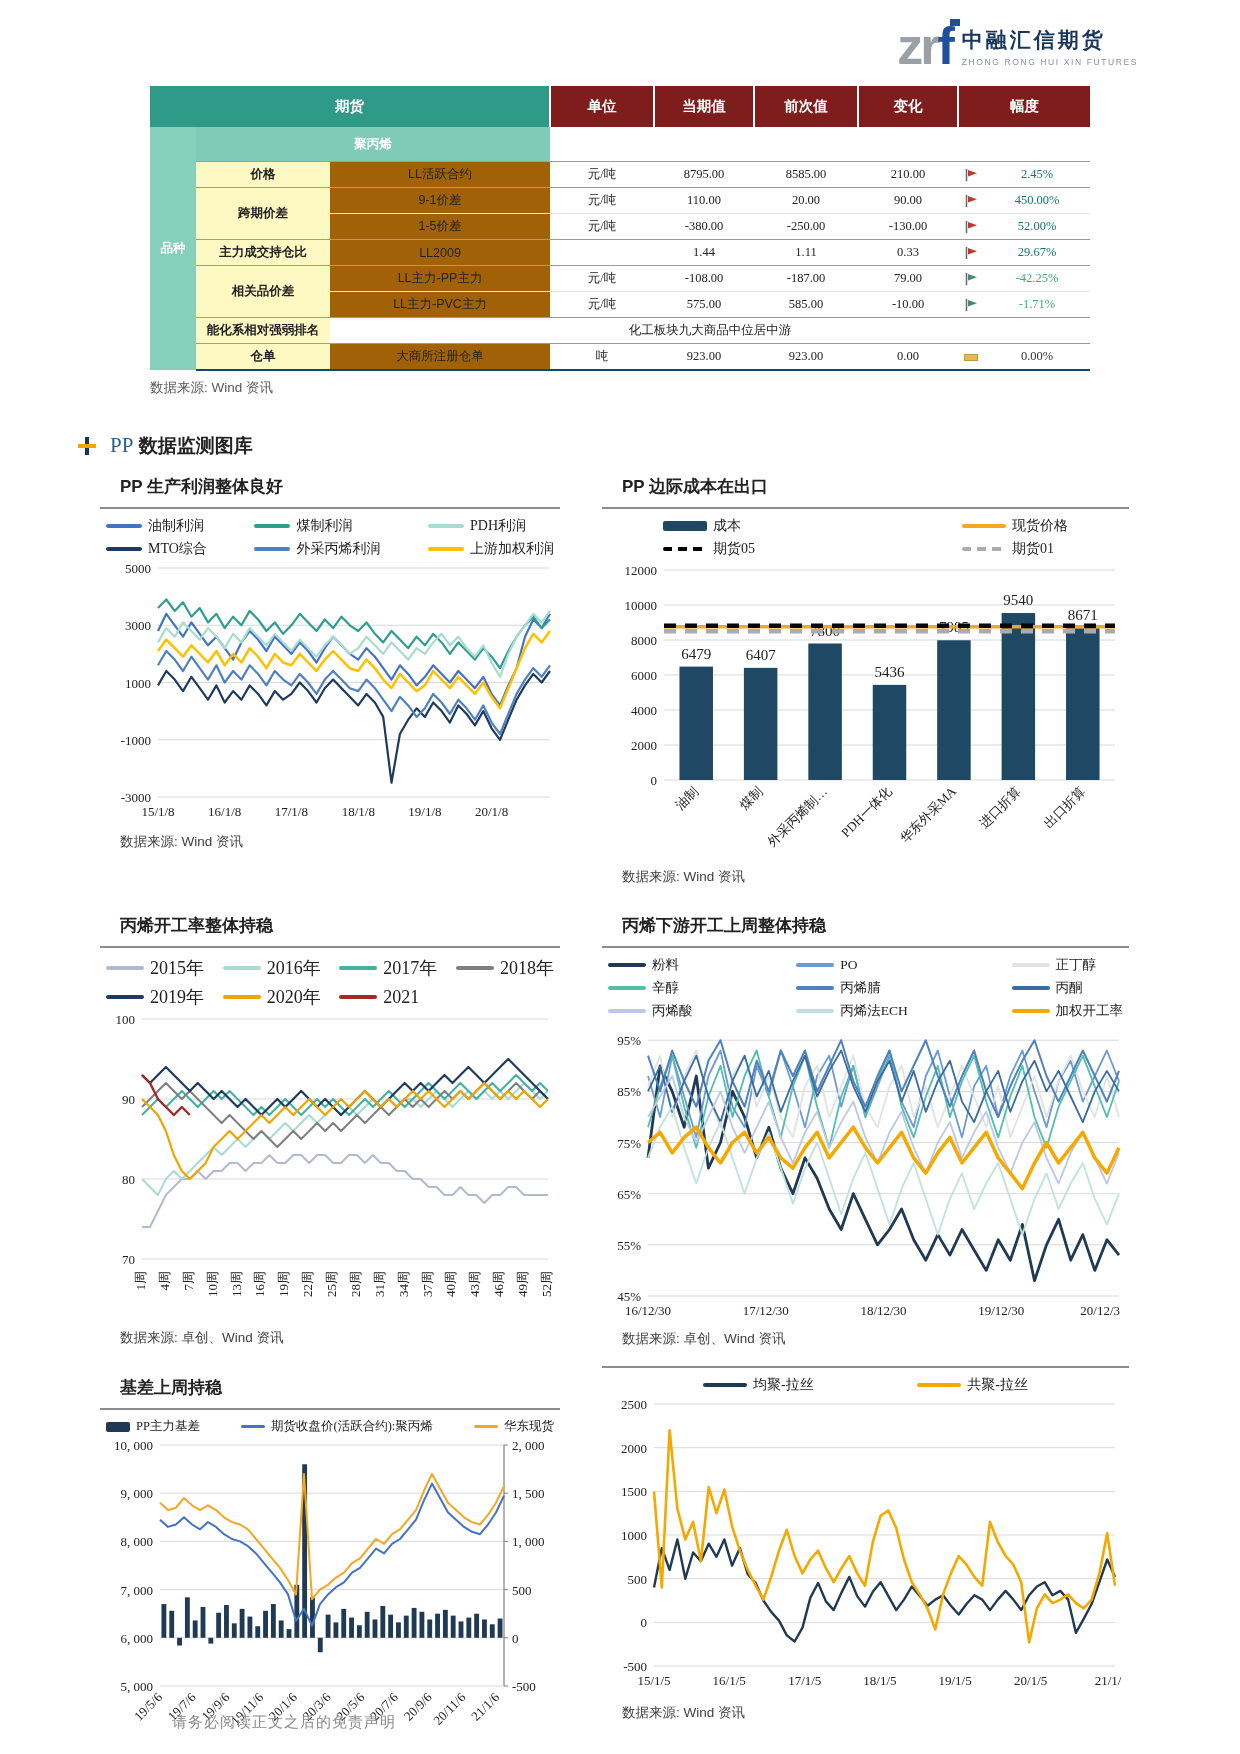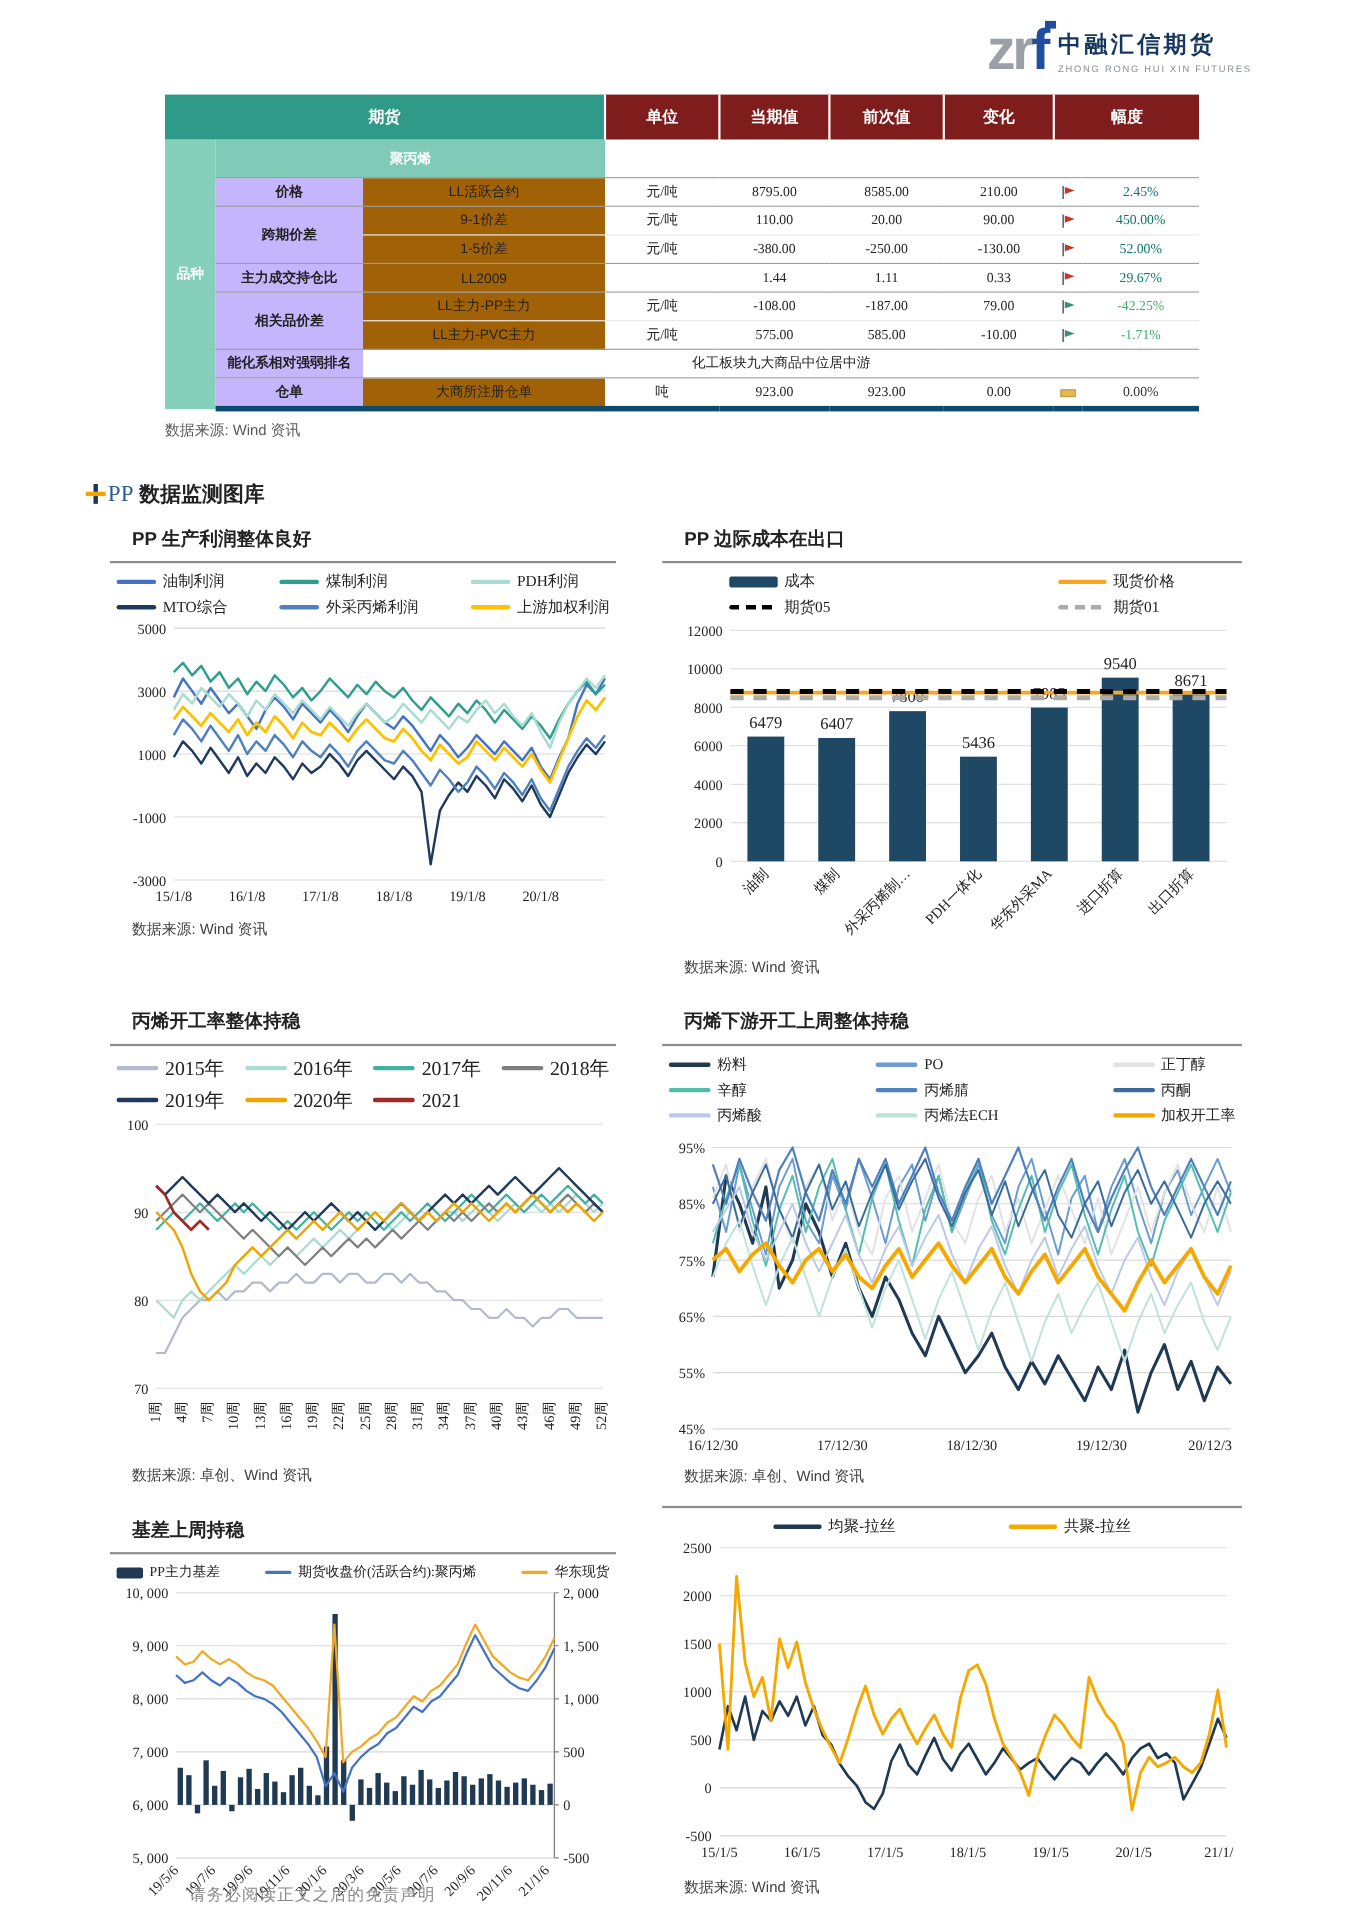--- a/index.html
+++ b/index.html
@@ -16,38 +16,38 @@
   .logo-txt .en{font-size:8.5px;color:#8a8f94;letter-spacing:1.6px;margin-top:3px;}
   
   .tblwrap{width:940px;margin:0 auto;}
   table.ft{border-collapse:collapse;width:940px;table-layout:fixed;}
   table.ft th{background:#7f1d1d;color:#fff;font-weight:bold;font-size:14.5px;padding:11px 4px;border-left:2px solid #fff;}
   table.ft th.teal{background:#2e9a87;border-left:none;}
   table.ft td{font-size:12.5px;padding:4px 6px;text-align:center;}
   td.side{background:#85cfbb;color:#fff;font-weight:bold;font-size:14px;}
   td.group{background:#7fcbb8;color:#fff;font-weight:bold;font-size:13.5px;height:26px;}
   td.gap{background:#fff;}
-  td.cat{background:#c4b5fd;font-weight:bold;text-align:left;padding-left:10px;border-top:1px solid #e3e3e3;}
+  td.cat{background:#fef9c3;font-weight:bold;text-align:left;padding-left:10px;border-top:1px solid #e3e3e3;}
   td.item{background:#a16207;text-align:left;padding-left:12px;}
   td.u,td.num,td.pct{font-family:"Liberation Serif","DejaVu Serif",serif;font-size:13px;}
   tr.dr>td{border-top:1px solid #e6e6e6;}
   tr.gt>td{border-top:1px solid #9c9c9c;}
-  tr.last>td{border-bottom:5px solid #0c4a6e;margin-left:32px;}
+  tr.last>td{border-bottom:2px solid #0c4a6e;margin-left:32px;}
   td.cflag svg{vertical-align:middle;}
   td.cflag[data-flag="up"]{color:#c0392b;}
   td.cflag[data-flag="down"]{color:#3e8e75;}
   td.cflag .dash{display:none;width:12px;height:5px;background:#e8b94f;border:1px solid #c09a3e;}
   td.cflag[data-flag="flat"] .dash{display:inline-block;}
   td.pct[data-flag="up"]{color:#0f766e;}
   td.pct[data-flag="down"]{color:#3fae6e;}
   td.pct[data-flag="flat"]{color:#333;}
   td.spantext{font-family:"Liberation Serif","DejaVu Serif",serif;font-size:13px;}
   .tsource{width:940px;margin:8px auto 0 auto;font-size:13.5px;color:#595959;}
   
-  .section{margin:36px 0 4px 78px;display:flex;align-items:center;gap:2px;text-align:center;}
+  .section{margin:36px 0 4px 78px;display:flex;align-items:center;gap:14px;text-align:center;}
   .sec-ic{position:relative;width:18px;height:18px;}
   .sec-ic .v{position:absolute;left:7px;top:0;width:4px;height:18px;background:#17365d;}
   .sec-ic .h{position:absolute;left:0;top:7px;width:18px;height:4px;background:#f0a500;}
   .sec-title{font-size:19px;font-weight:bold;}
   .sec-title .pp{color:#2e5e8e;font-family:"Liberation Serif","DejaVu Serif",serif;font-weight:normal;font-size:21px;}
   
   .grid{display:grid;grid-template-columns:460px 527px;column-gap:42px;margin:6px 0 0 100px;}
   .cblock{margin-bottom:18px;}
   .ctitle{font-weight:bold;font-size:17px;margin:10px 0 9px 20px;}
   .divider{border-top:2px solid #8c8c8c;margin-bottom:8px;}

